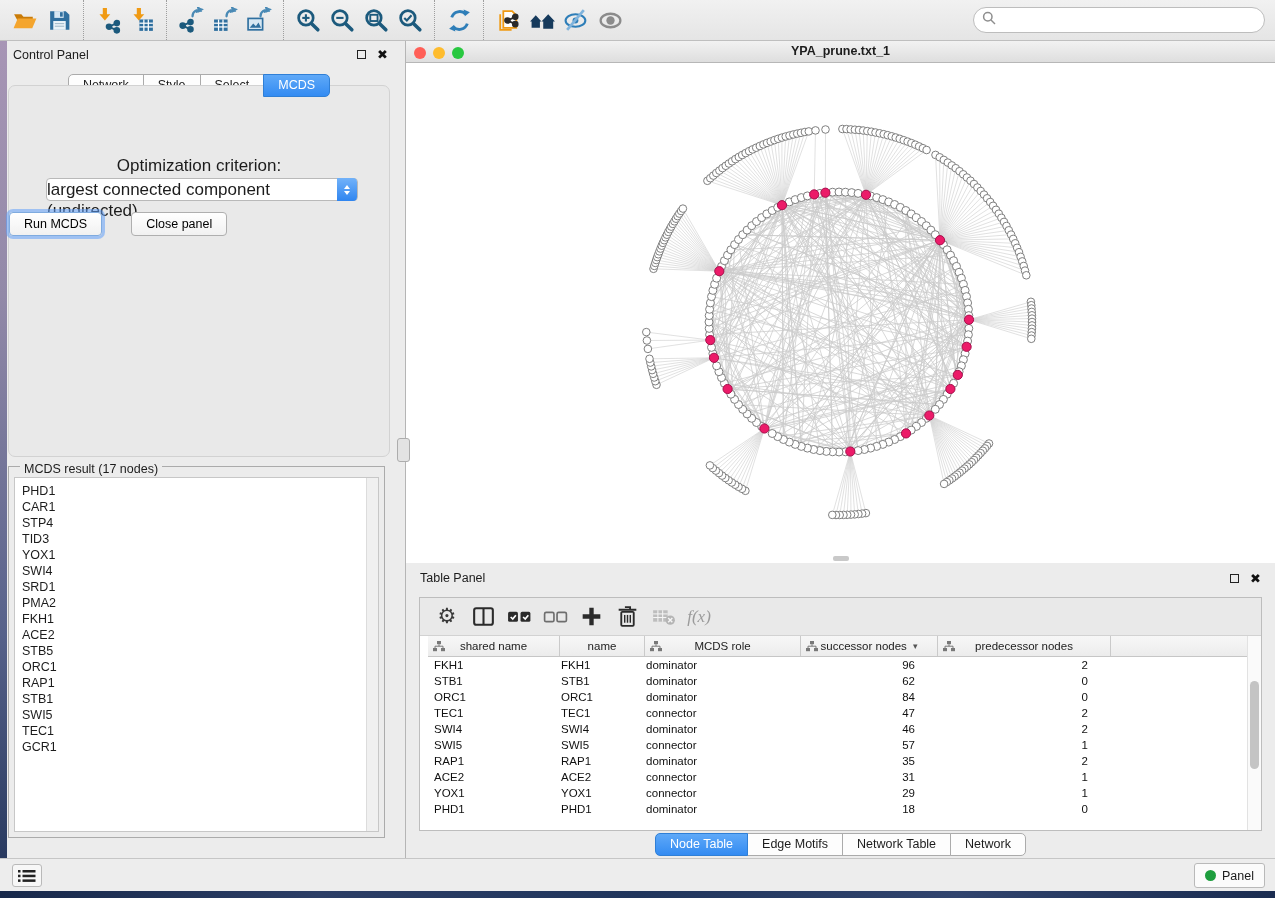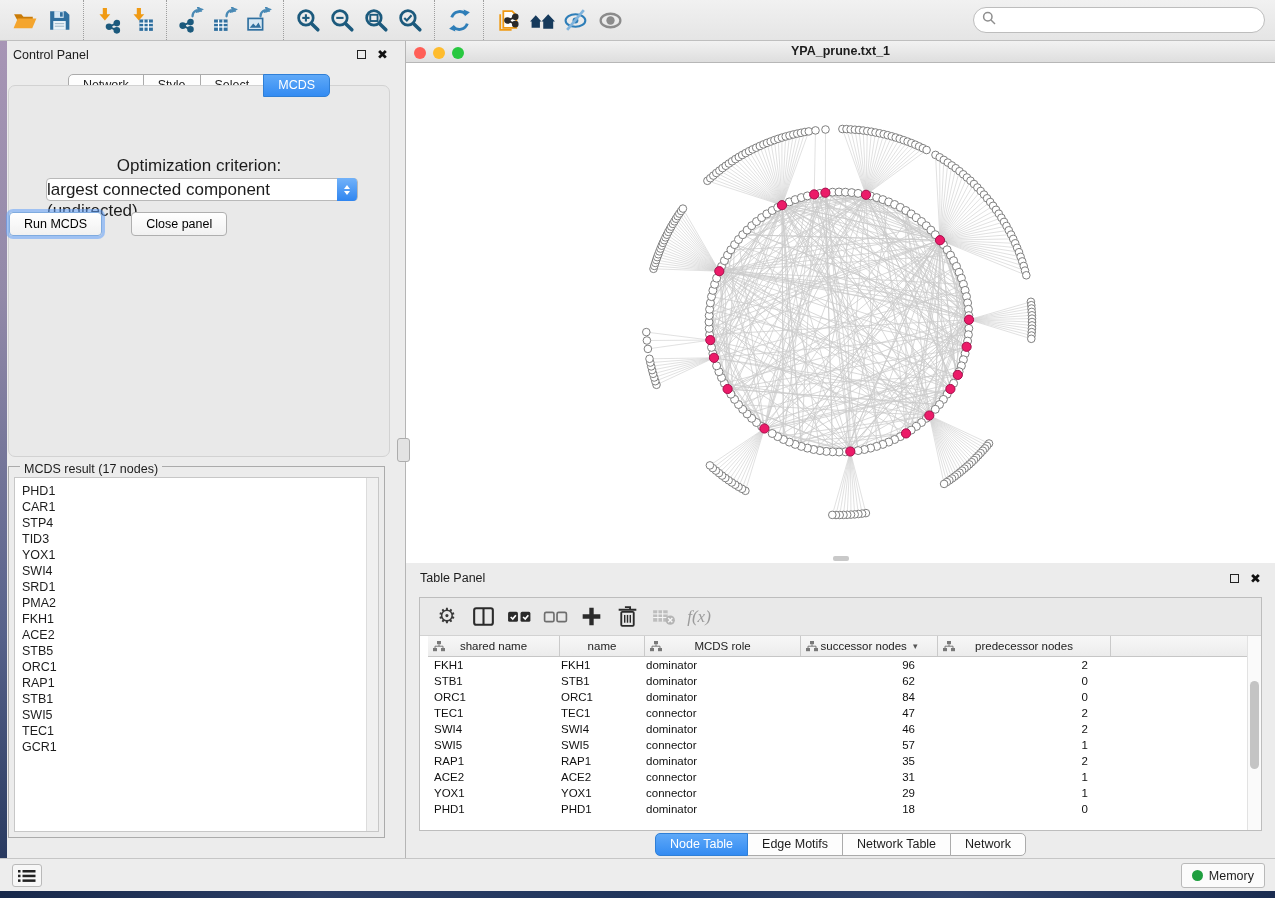--- a/index.html
+++ b/index.html
@@ -1384,15 +1384,15 @@
           <rect x="4.5" y="1" width="13" height="2.5"></rect>
       <rect x="0" y="5.7" width="2.5" height="2.5"></rect>
           <rect x="4.5" y="5.7" width="13" height="2.5"></rect>
       <rect x="0" y="10.4" width="2.5" height="2.5"></rect>
           <rect x="4.5" y="10.4" width="13" height="2.5"></rect>
         </g>
     </svg>
   </div>
   <div id="memory-btn">
     <span id="memory-dot"></span>
-    <span id="memory-label">Memory</span>
+    <span id="memory-label">Panel</span>
   </div>
 </div>
 
 </body></html>

